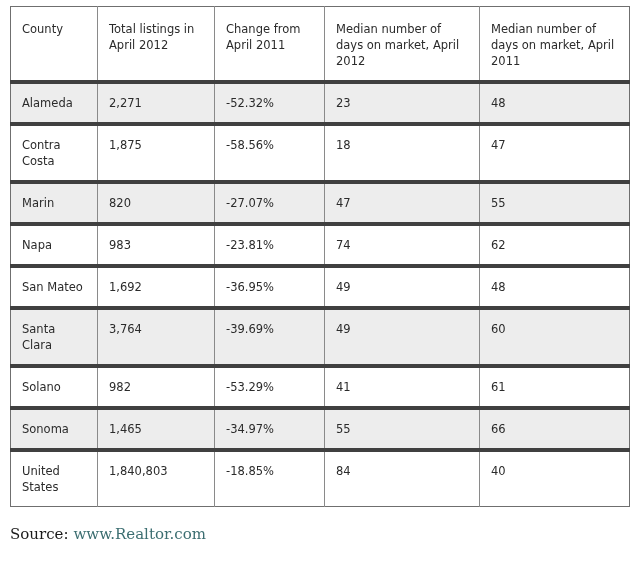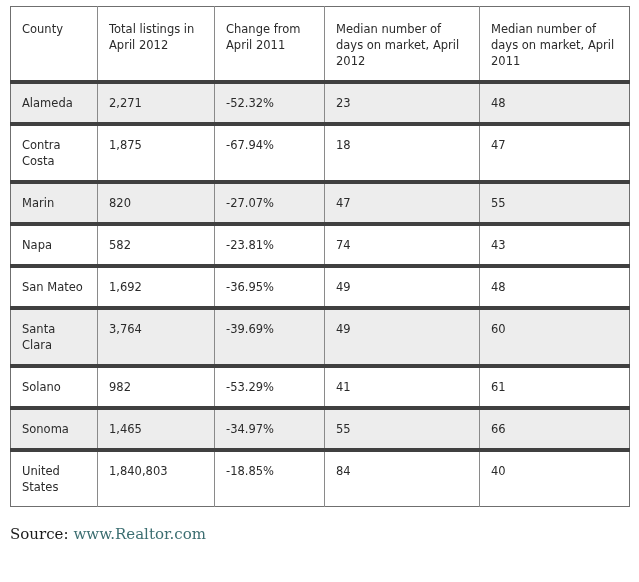--- a/index.html
+++ b/index.html
@@ -137,41 +137,41 @@
           <td>-52.32%</td>
           <td>23</td>
           <td>48</td>
         </tr>
         <tr class="body-row plain two-line">
           <td>
             <span class="cell-line">Contra</span>
             <span class="cell-line">Costa</span>
           </td>
           <td>1,875</td>
-          <td>-67.94%</td>
+          <td>-58.56%</td>
           <td>18</td>
           <td>47</td>
         </tr>
         <tr class="body-row shaded">
           <td>
             <span class="cell-line">Marin</span>
           </td>
           <td>820</td>
           <td>-27.07%</td>
           <td>47</td>
           <td>55</td>
         </tr>
         <tr class="body-row plain">
           <td>
             <span class="cell-line">Napa</span>
           </td>
-          <td>582</td>
+          <td>983</td>
           <td>-23.81%</td>
           <td>74</td>
-          <td>43</td>
+          <td>62</td>
         </tr>
         <tr class="body-row plain">
           <td>
             <span class="cell-line">San Mateo</span>
           </td>
           <td>1,692</td>
           <td>-36.95%</td>
           <td>49</td>
           <td>48</td>
         </tr>

